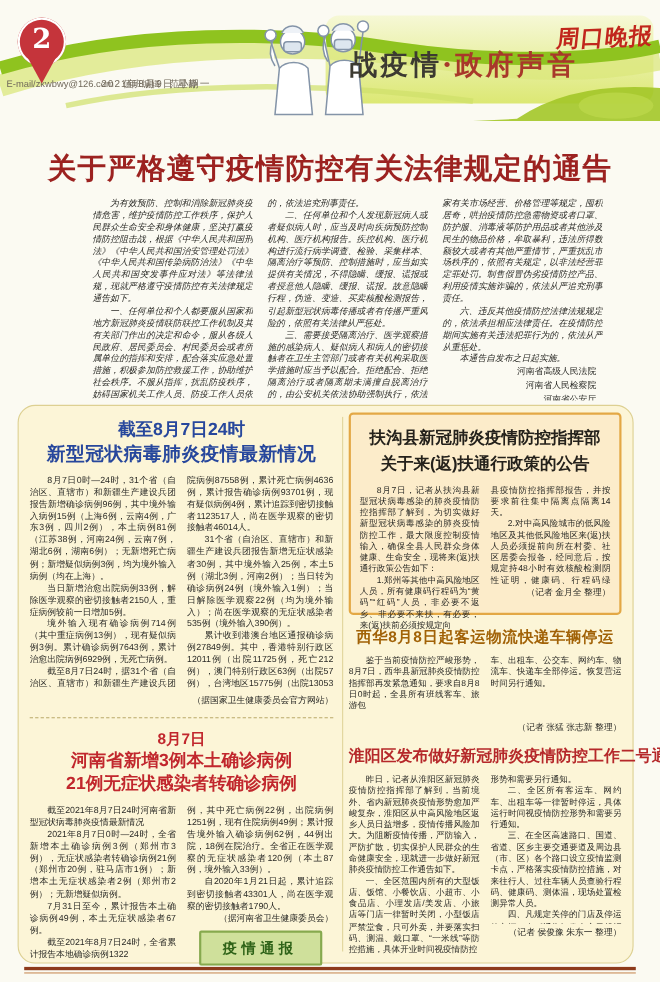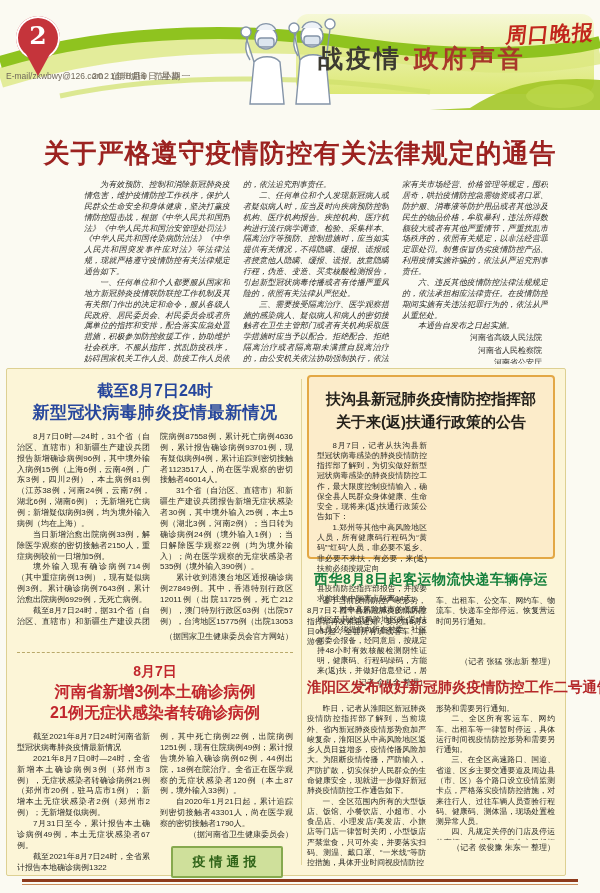--- a/index.html
+++ b/index.html
@@ -23,21 +23,21 @@
   
   .n-title1{position:absolute;left:0;top:108px;width:100%;text-align:center;font-size:23px;font-weight:bold;color:#9c2220;letter-spacing:2px;z-index:2;}
   .n-title2{position:absolute;left:0;top:136px;width:100%;text-align:center;font-size:26px;font-weight:bold;color:#9c2220;letter-spacing:1px;z-index:2;}
   .n-body{position:absolute;left:84px;top:180px;width:464px;height:184px;display:flex;gap:13px;overflow:hidden;}
   .ncol{width:146px;font-size:8px;line-height:1.36;color:#2a2a26;overflow:hidden;display:flex;flex-direction:column;}
   .ncol .list p{margin:0;text-indent:2em;text-align:justify;font-style:italic;}
   .cont .list p:first-child{text-indent:0;}
   .sig p{margin:0;text-align:right;padding-right:6px;line-height:1.55;}
 
   
-  .panel{position:absolute;left:6px;top:368px;width:560px;height:508px;background:#fcf5d7;border:1px solid #ddd092;border-radius:2px;box-sizing:border-box;}
+  .panel{position:absolute;left:16px;top:368px;width:560px;height:508px;background:#fcf5d7;border:1px solid #ddd092;border-radius:16px;box-sizing:border-box;}
   .vdiv{position:absolute;left:294px;top:10px;height:486px;width:1px;background:#e0d49b;}
 
   .left-region{position:absolute;left:10px;top:12px;width:276px;}
   .nat-t1{ text-align:center;font-size:16px;font-weight:bold;color:#27479c;line-height:1.3;}
   .nat-t2{ text-align:center;font-size:17px;font-weight:bold;color:#27479c;line-height:1.3;letter-spacing:0.5px;}
   .cols{display:flex;gap:10px;margin-top:8px;}
   .cols .col{width:133px;font-size:8px;line-height:1.36;color:#2a2a26;}
   .cols .col .list p{margin:0;text-indent:2em;text-align:justify;}
   .cols .col.cont .list p:first-child{text-indent:0;}
   .nat-cols{height:196px;overflow:hidden;}
@@ -48,24 +48,24 @@
   .hn-t2{text-align:center;font-size:16px;font-weight:bold;color:#c1272d;line-height:1.35;}
   .hn-cols{height:146px;overflow:hidden;}
   .fixcol{display:flex;flex-direction:column;height:100%;box-sizing:border-box;}
   .fixcol .list{flex:1 1 auto;overflow:hidden;}
   .source{font-size:8px;text-align:right;margin-top:2px;color:#2a2a26;}
   .badge{align-self:center;margin-top:6px;background:#cfe09b;border:2px solid #86a94e;border-radius:2px;color:#2f6318;font-size:13px;font-weight:bold;letter-spacing:4px;padding:5px 20px;white-space:nowrap;}
 
   .right-region{position:absolute;left:300px;top:6px;width:248px;}
   .fugou-box{border:2px solid #e3a845;background:#fcecca;border-radius:4px;padding:10px 8px 6px 8px;height:184px;box-sizing:border-box;}
   .fg-t{text-align:center;font-size:15px;font-weight:bold;color:#24211b;line-height:1.55;}
-  .fg-cols{margin-top:7px;height:104px;flex-direction:column;}
+  .fg-cols{margin-top:7px;height:104px;}
   .fg-cols .col{width:110px;font-size:7.8px;line-height:1.32;}
   .byline{font-size:8px;text-align:right;margin-top:3px;color:#2a2a26;}
-  .xh-t{margin-top:12px;text-align:center;font-size:14px;font-weight:bold;color:#15803d;letter-spacing:0.5px;white-space:nowrap;}
+  .xh-t{margin-top:12px;text-align:center;font-size:14px;font-weight:bold;color:#a16207;letter-spacing:0.5px;white-space:nowrap;}
   .xh-cols{margin-top:7px;height:72px;}
   .xh-cols .col,.hy-cols .col{width:119px;font-size:7.8px;line-height:1.32;}
   .hy-t{margin-top:10px;text-align:center;font-size:14.5px;font-weight:bold;color:#b5282a;white-space:nowrap;}
   .hy-cols{margin-top:7px;height:150px;}
 
   .rule1{position:absolute;left:22px;width:556px;top:879px;height:3px;background:#8d3a1c;}
   .rule2{position:absolute;left:22px;width:556px;top:884px;height:1px;background:#c98d5a;}
 </style>
 </head>
 <body>

